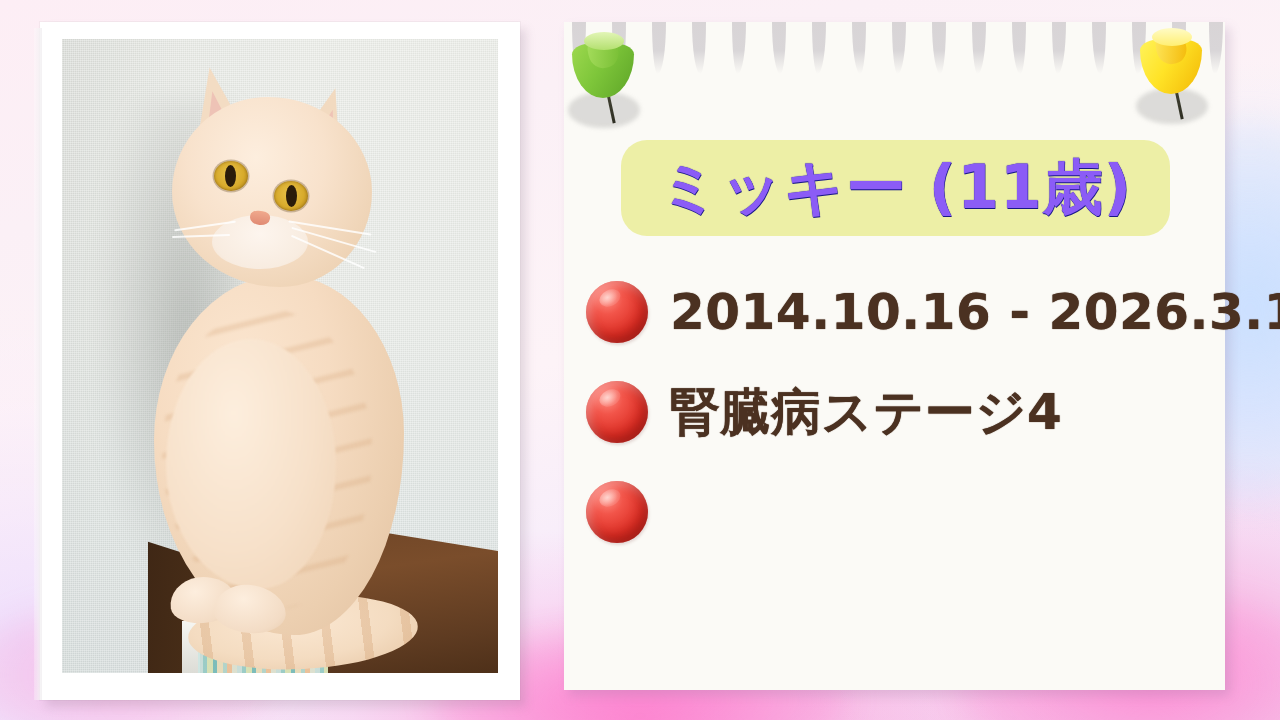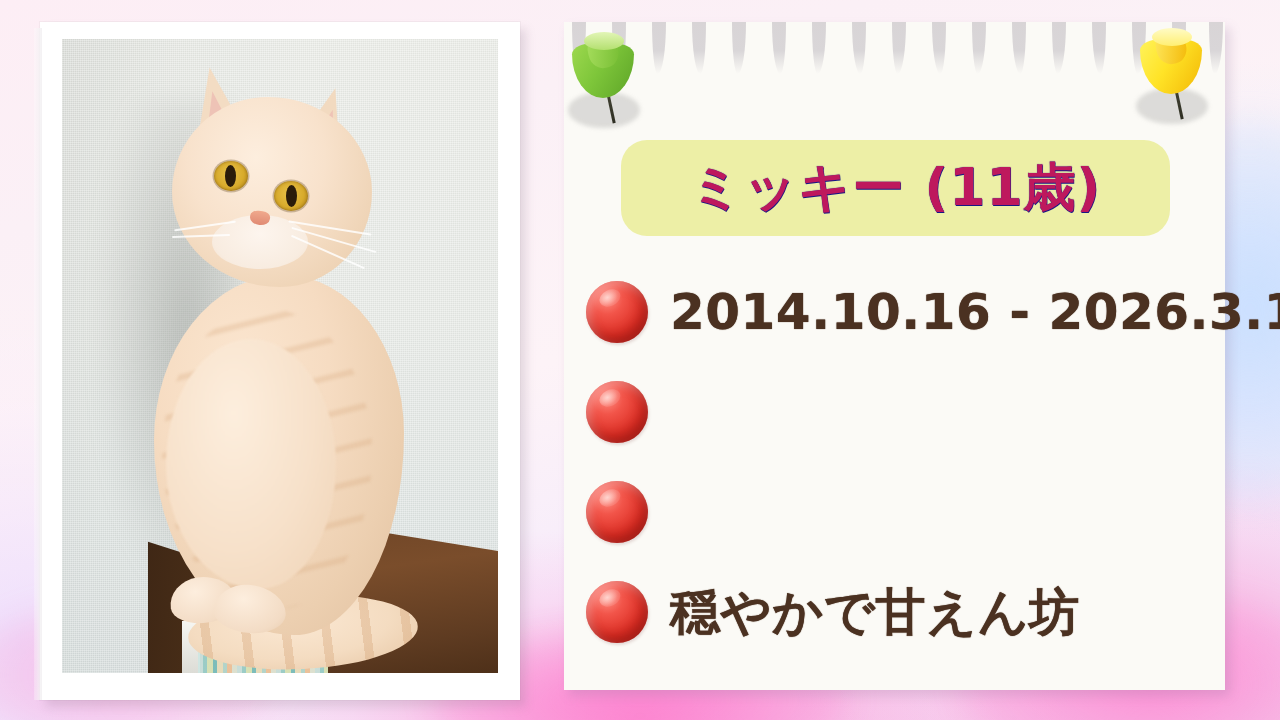--- a/index.html
+++ b/index.html
@@ -224,23 +224,23 @@
     position: absolute;
     left: 621px; top: 140px;
     width: 549px; height: 96px;
     background: #edefa6;
     border-radius: 26px;
     display: flex; align-items: center; justify-content: center;
   }
   #memo-title {
     font-family: "DejaVu Sans", "Liberation Sans", sans-serif;
     font-weight: 700;
-    font-size: 52px;
+    font-size: 60px;
     letter-spacing: 1px;
-    color: #be185d;
+    color: #8b5cf6;
     white-space: nowrap;
     text-shadow: 0 0 1px #181887, 0.5px 0.5px 0 #181887;
   }
 
   
   #memo-list {
     position: absolute;
     left: 586px; top: 262px;
     width: 620px;
   }
@@ -391,27 +391,24 @@
     <div id="memo-title">ミッキー (11歳)</div>
   </div>
 
   <div id="memo-list">
     <div class="memo-row">
       <span class="memo-dot"></span>
       <span class="memo-text">2014.10.16 - 2026.3.1</span>
     </div>
     <div class="memo-row">
       <span class="memo-dot"></span>
+      <span class="memo-text">腎臓病ステージ4</span>
     </div>
     <div class="memo-row">
       <span class="memo-dot"></span>
-    </div>
-    <div class="memo-row">
-      <span class="memo-dot"></span>
-      <span class="memo-text">穏やかで甘えん坊</span>
     </div>
   </div>
 
   <div class="pin pin-green" style="left:562px; top:30px;">
     <div class="pin-shadow"></div>
     <div class="pin-needle"></div>
     <div class="pin-body"></div>
     <div class="pin-neck"></div>
     <div class="pin-cap"></div>
   </div>

